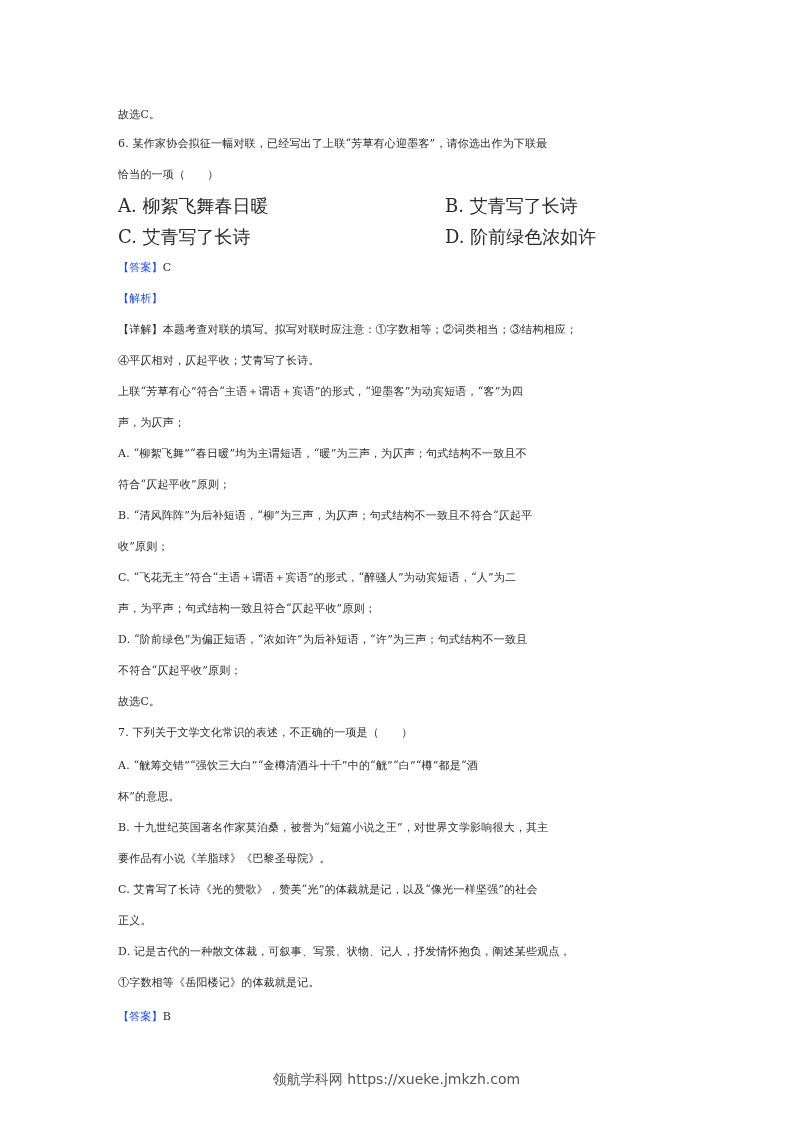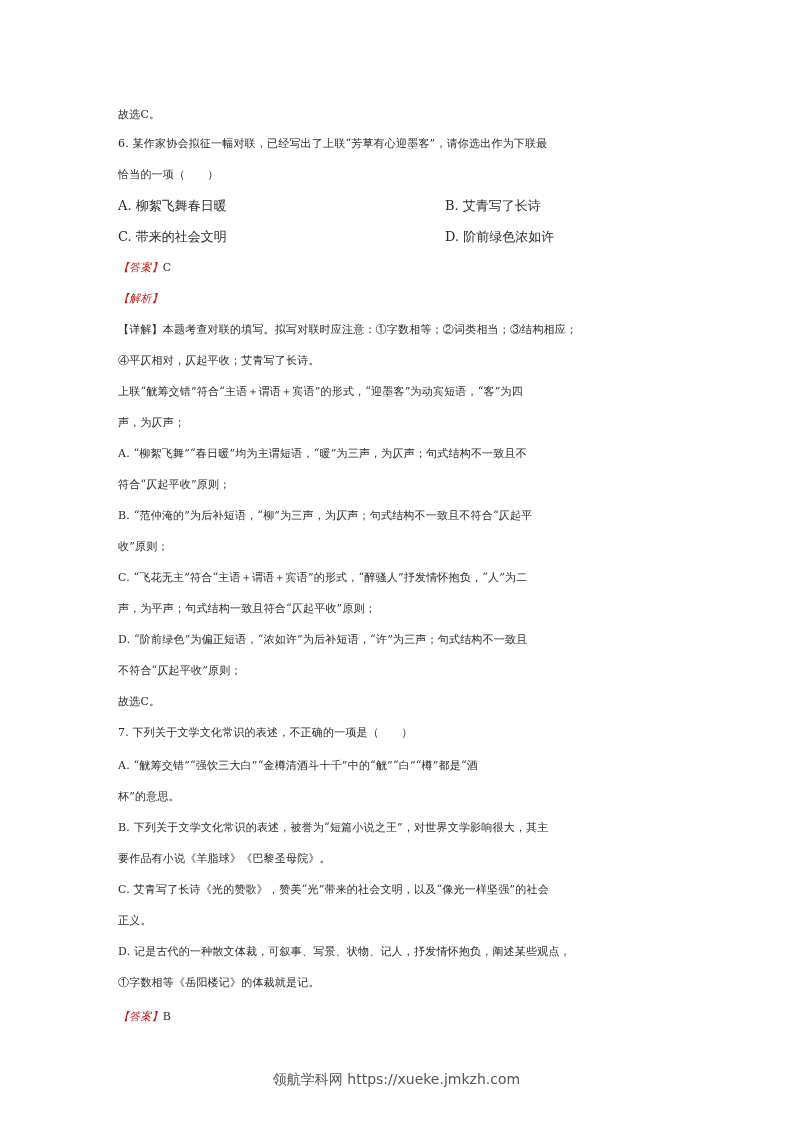--- a/index.html
+++ b/index.html
@@ -1,59 +1,59 @@
 <!DOCTYPE html>
 <html><head>
   <meta charset="utf-8">
   <style>
     html, body { margin: 0; padding: 0; background: #ffffff; }
     body { width: 793px; height: 1122px; position: relative; overflow: hidden;
       font-family: "DejaVu Serif", "Liberation Serif", serif; color: #2a2a2a; }
     .line { position: absolute; left: 118px; font-size: 11px; line-height: 18px; white-space: nowrap; letter-spacing: 0.2px; }
-    .opt { position: absolute; font-size: 13px; line-height: 18px; white-space: nowrap; }
-    .tag { color: #b91c1c; font-style: italic; }
+    .opt { position: absolute; font-size: 18px; line-height: 18px; white-space: nowrap; }
+    .tag { color: #1d4ed8; }
     .footer { position: absolute; left: 0; width: 793px; top: 1071px; text-align: center;
       font-family: "DejaVu Sans", "Liberation Sans", sans-serif; font-size: 14px; color: #555; }
   </style>
 </head>
 <body>
 
 <div class="line" style="top:106px">故选C。</div>
 <div class="line" style="top:135px">6. 某作家协会拟征一幅对联，已经写出了上联“芳草有心迎墨客”，请你选出作为下联最</div>
 <div class="line" style="top:166px">恰当的一项（　　）</div>
 <div class="opt" style="left:118px;top:197px">A. 柳絮飞舞春日暖</div>
 <div class="opt" style="left:445px;top:197px">B. 艾青写了长诗</div>
-<div class="opt" style="left:118px;top:228px">C. 带来的社会文明</div>
+<div class="opt" style="left:118px;top:228px">C. 艾青写了长诗</div>
 <div class="opt" style="left:445px;top:228px">D. 阶前绿色浓如许</div>
 
 <div class="line" style="top:259px">
   <span class="tag">【答案】</span><span>C</span>
 </div>
 <div class="line" style="top:290px"><span class="tag">【解析】</span></div>
 <div class="line" style="top:321px">
   <span style="font-weight:normal">【详解】</span><span>本题考查对联的填写。拟写对联时应注意：①字数相等；②词类相当；③结构相应；</span>
 </div>
 <div class="line" style="top:352px">④平仄相对，仄起平收；艾青写了长诗。</div>
-<div class="line" style="top:383px">上联“觥筹交错”符合“主语＋谓语＋宾语”的形式，“迎墨客”为动宾短语，“客”为四</div>
+<div class="line" style="top:383px">上联“芳草有心”符合“主语＋谓语＋宾语”的形式，“迎墨客”为动宾短语，“客”为四</div>
 <div class="line" style="top:414px">声，为仄声；</div>
 <div class="line" style="top:445px">A. “柳絮飞舞”“春日暖”均为主谓短语，“暖”为三声，为仄声；句式结构不一致且不</div>
 <div class="line" style="top:476px">符合“仄起平收”原则；</div>
-<div class="line" style="top:507px">B. “范仲淹的”为后补短语，“柳”为三声，为仄声；句式结构不一致且不符合“仄起平</div>
+<div class="line" style="top:507px">B. “清风阵阵”为后补短语，“柳”为三声，为仄声；句式结构不一致且不符合“仄起平</div>
 <div class="line" style="top:538px">收”原则；</div>
-<div class="line" style="top:569px">C. “飞花无主”符合“主语＋谓语＋宾语”的形式，“醉骚人”抒发情怀抱负，“人”为二</div>
+<div class="line" style="top:569px">C. “飞花无主”符合“主语＋谓语＋宾语”的形式，“醉骚人”为动宾短语，“人”为二</div>
 <div class="line" style="top:600px">声，为平声；句式结构一致且符合“仄起平收”原则；</div>
 <div class="line" style="top:631px">D. “阶前绿色”为偏正短语，“浓如许”为后补短语，“许”为三声；句式结构不一致且</div>
 <div class="line" style="top:662px">不符合“仄起平收”原则；</div>
 <div class="line" style="top:693px">故选C。</div>
 <div class="line" style="top:724px">7. 下列关于文学文化常识的表述，不正确的一项是（　　）</div>
 <div class="line" style="top:757px">A. “觥筹交错”“强饮三大白”“金樽清酒斗十千”中的“觥”“白”“樽”都是“酒</div>
 <div class="line" style="top:788px">杯”的意思。</div>
-<div class="line" style="top:819px">B. 下列关于文学文化常识的表述，被誉为“短篇小说之王”，对世界文学影响很大，其主</div>
+<div class="line" style="top:819px">B. 十九世纪英国著名作家莫泊桑，被誉为“短篇小说之王”，对世界文学影响很大，其主</div>
 <div class="line" style="top:850px">要作品有小说《羊脂球》《巴黎圣母院》。</div>
-<div class="line" style="top:881px">C. 艾青写了长诗《光的赞歌》，赞美“光”带来的社会文明，以及“像光一样坚强”的社会</div>
+<div class="line" style="top:881px">C. 艾青写了长诗《光的赞歌》，赞美“光”的体裁就是记，以及“像光一样坚强”的社会</div>
 <div class="line" style="top:912px">正义。</div>
 <div class="line" style="top:943px">D. 记是古代的一种散文体裁，可叙事、写景、状物、记人，抒发情怀抱负，阐述某些观点，</div>
 <div class="line" style="top:974px">①字数相等《岳阳楼记》的体裁就是记。</div>
 <div class="line" style="top:1008px">
   <span class="tag">【答案】</span><span>B</span>
 </div>
 
 <div class="footer">领航学科网 https://xueke.jmkzh.com</div>
 
 </body></html>

